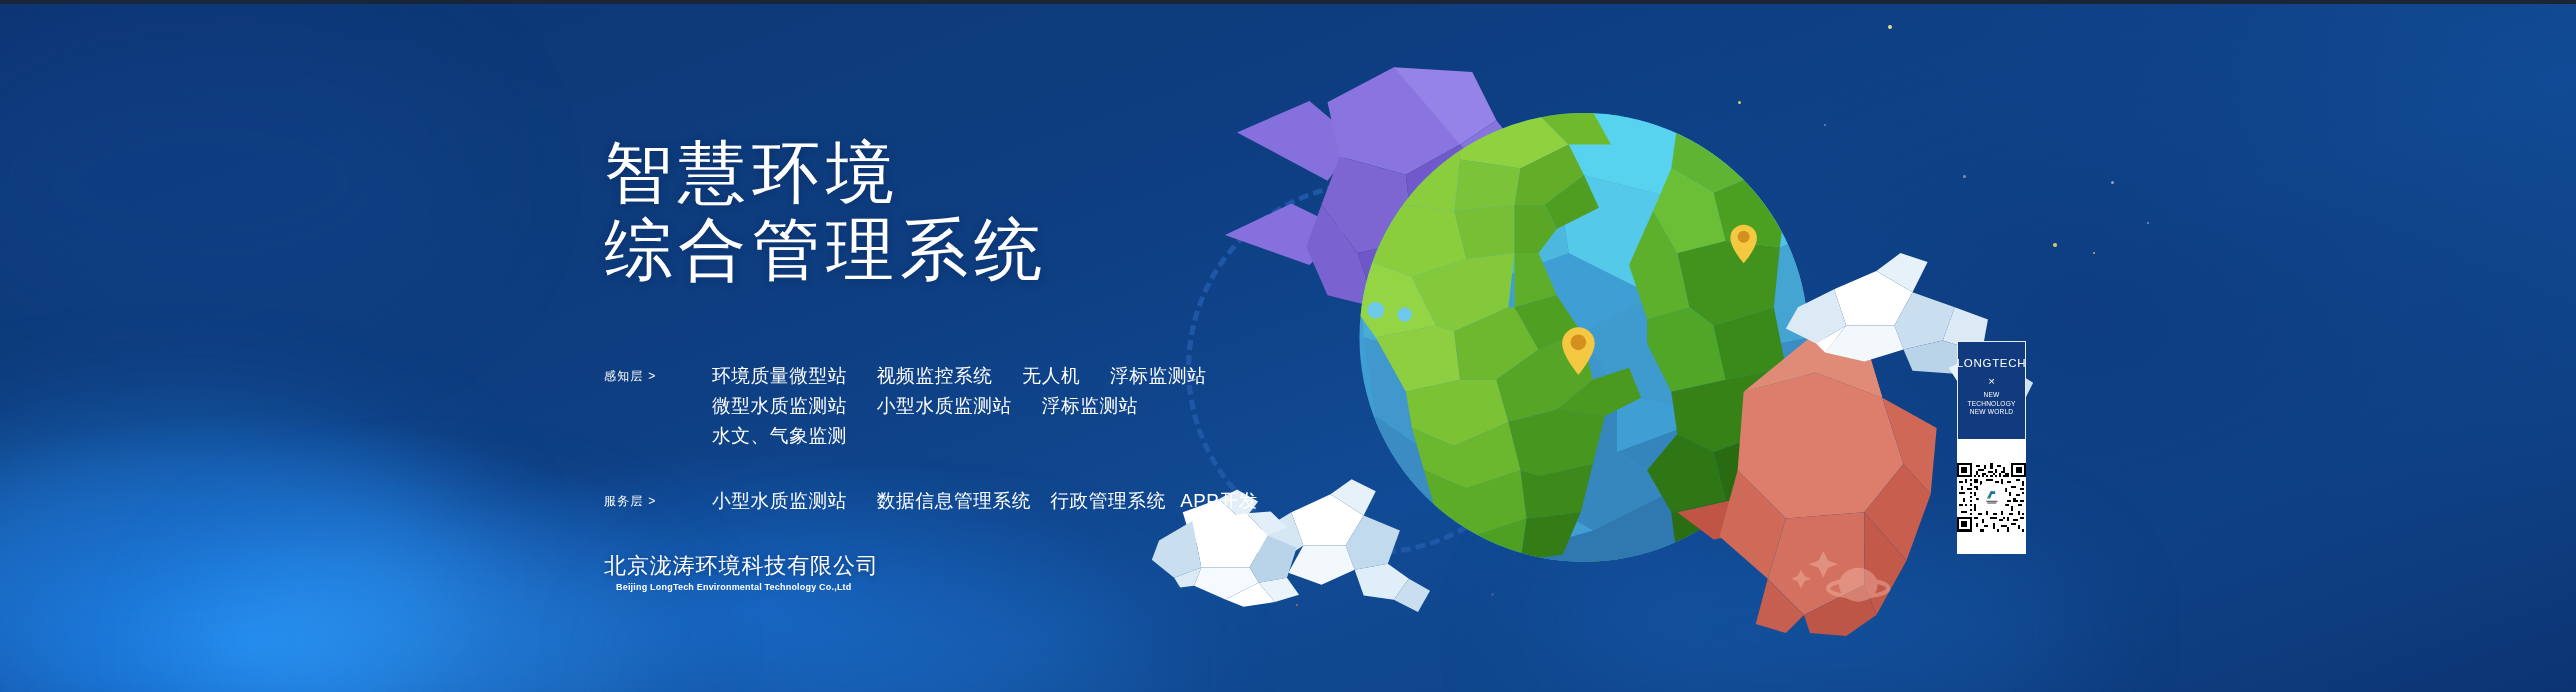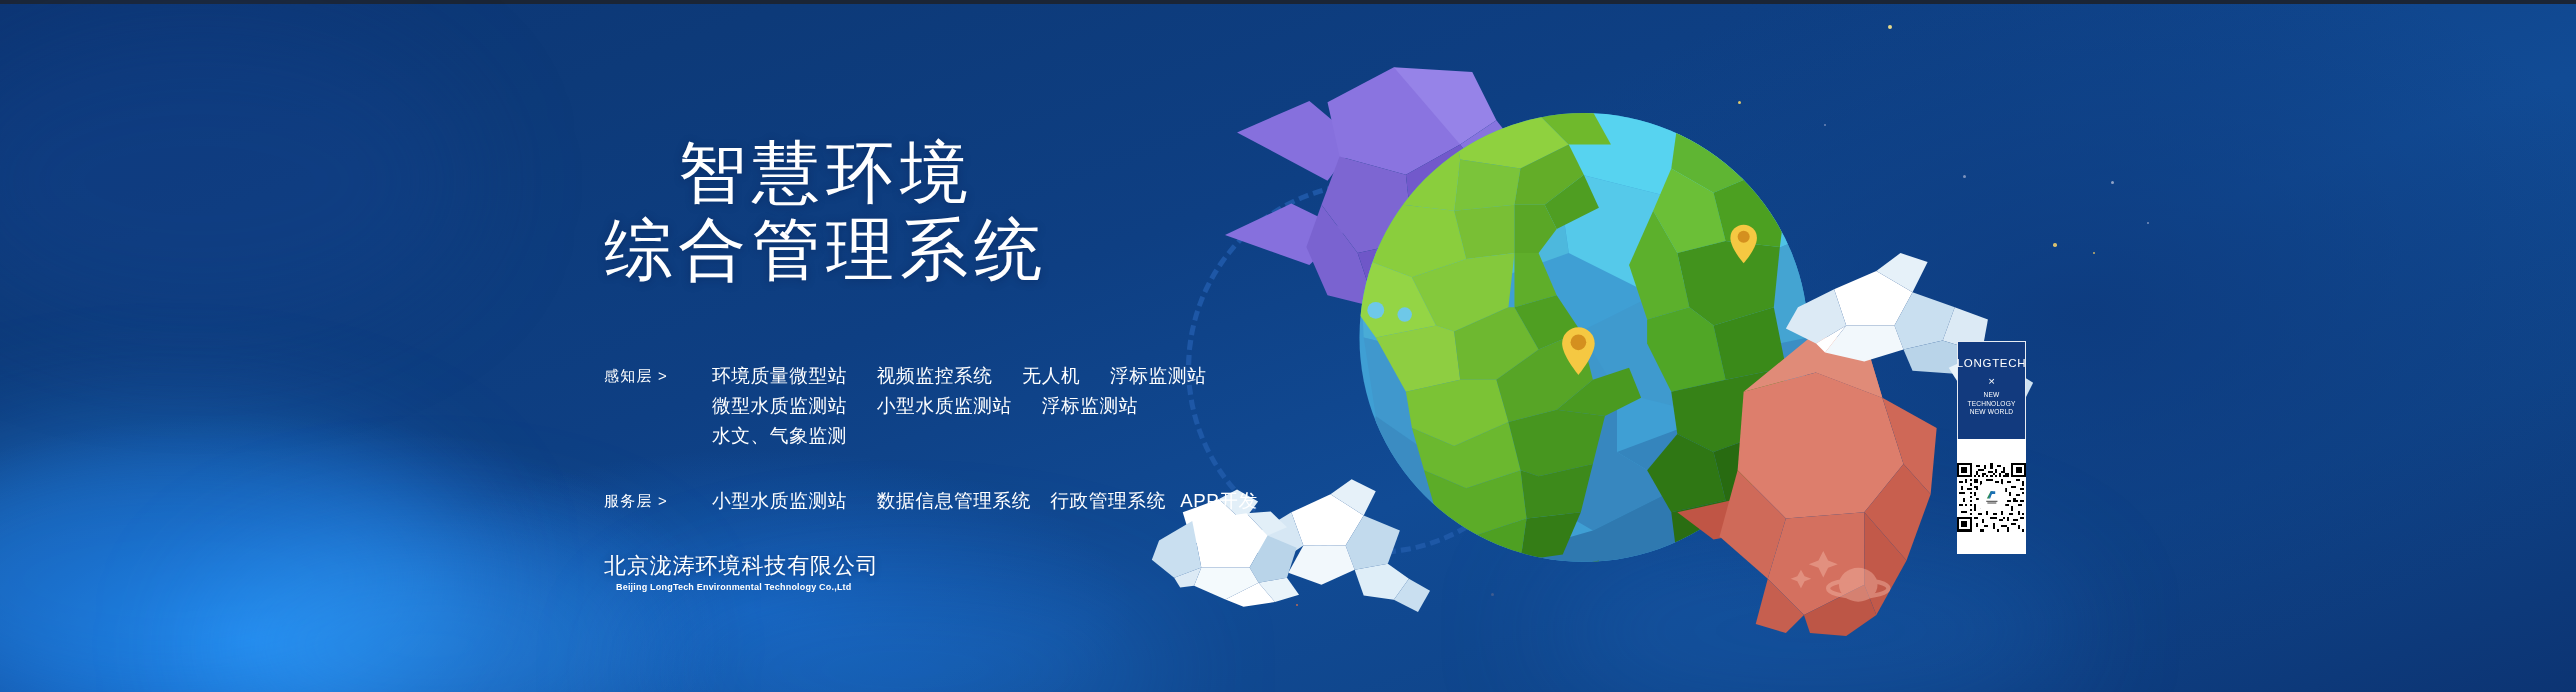--- a/index.html
+++ b/index.html
@@ -50,30 +50,29 @@
 
   .title{
     position:absolute; left:0; top:134px;
     color:#ffffff;
     font-size:68px;
     line-height:77px;
     font-weight:400;
     letter-spacing:6px;
     white-space:pre-line;
     text-shadow:0 1.2px 8.4px rgba(0,20,60,.35);
-    text-align:center;
   }
 
   .layers{ position:absolute; left:0; top:361px; width:754px; }
   .layer-row{ display:flex; align-items:flex-start; margin-bottom:35px; }
   .layer-label{
     flex:0 0 auto;
     width:91px;
     color:#ffffff;
-    font-size:15px;
+    font-size:12px;
     line-height:30px;
     letter-spacing:1.2px;
     white-space:nowrap;
   }
   .layer-lines{ flex:1 1 auto; padding-left:17px; }
   .layer-line{
     color:#ffffff;
     font-size:18.7px;
     line-height:30px;
     letter-spacing:0.6px;

